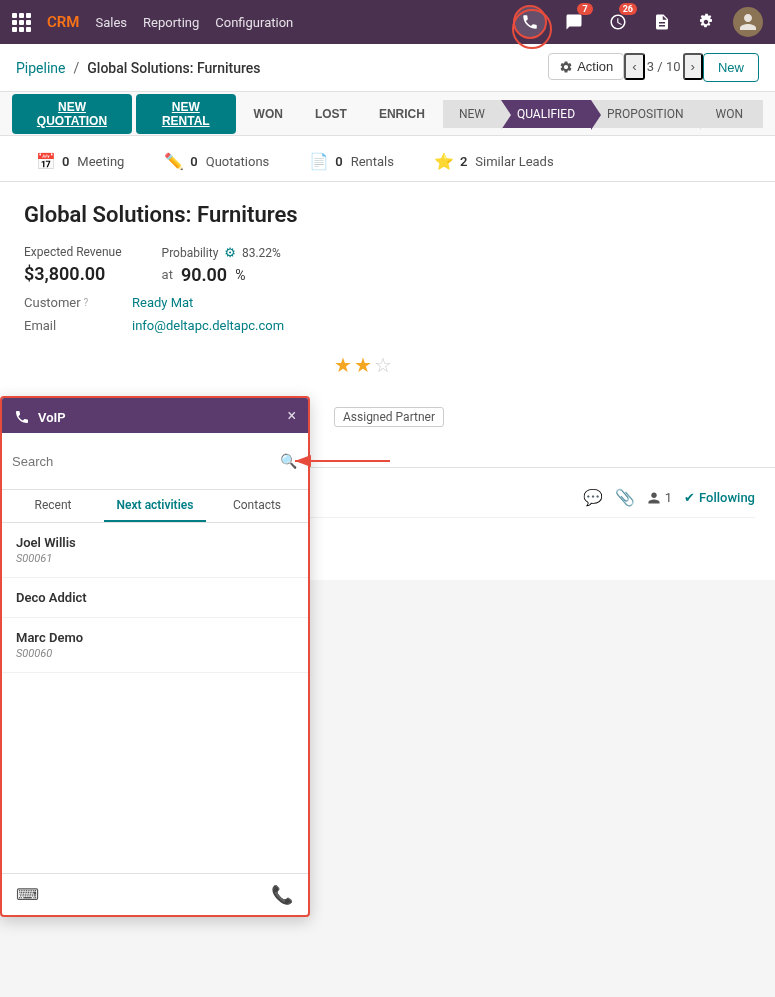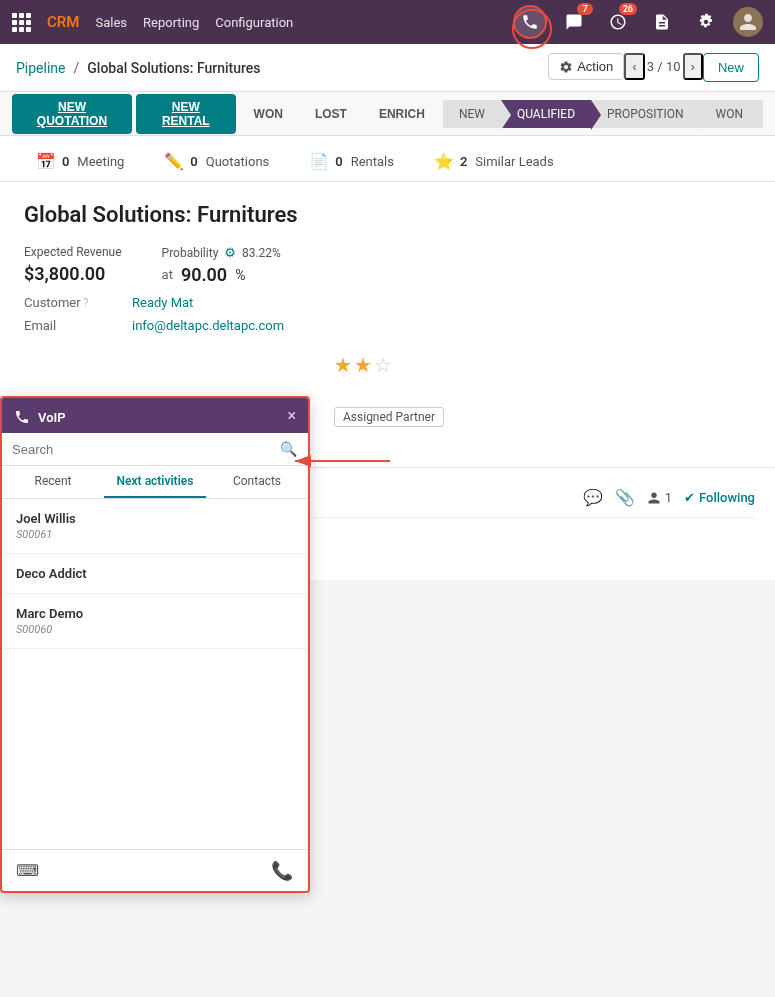--- a/index.html
+++ b/index.html
@@ -164,21 +164,21 @@
       color: white;
       padding: 8px 12px;
       display: flex;
       align-items: flex-end;
       justify-content: space-between;
       border-radius: 2px 2px 0 0;
     }
     .voip-title { display: flex; align-items: center; gap: 8px; font-size: 13px; font-weight: 600; }
     .voip-close { cursor: pointer; font-size: 16px; color: rgba(255,255,255,0.8); }
     .voip-search {
-      padding: 8px 10px;
+      padding: 20px 10px;
       border-bottom: 1px solid #e0e0e0;
       display: flex;
       align-items: center;
       gap: 6px;
     }
     .voip-search input {
       flex: 1; border: none; outline: none; font-size: 13px; color: #333;
       background: transparent;
     }
     .search-icon-voip { color: #888; font-size: 14px; }

